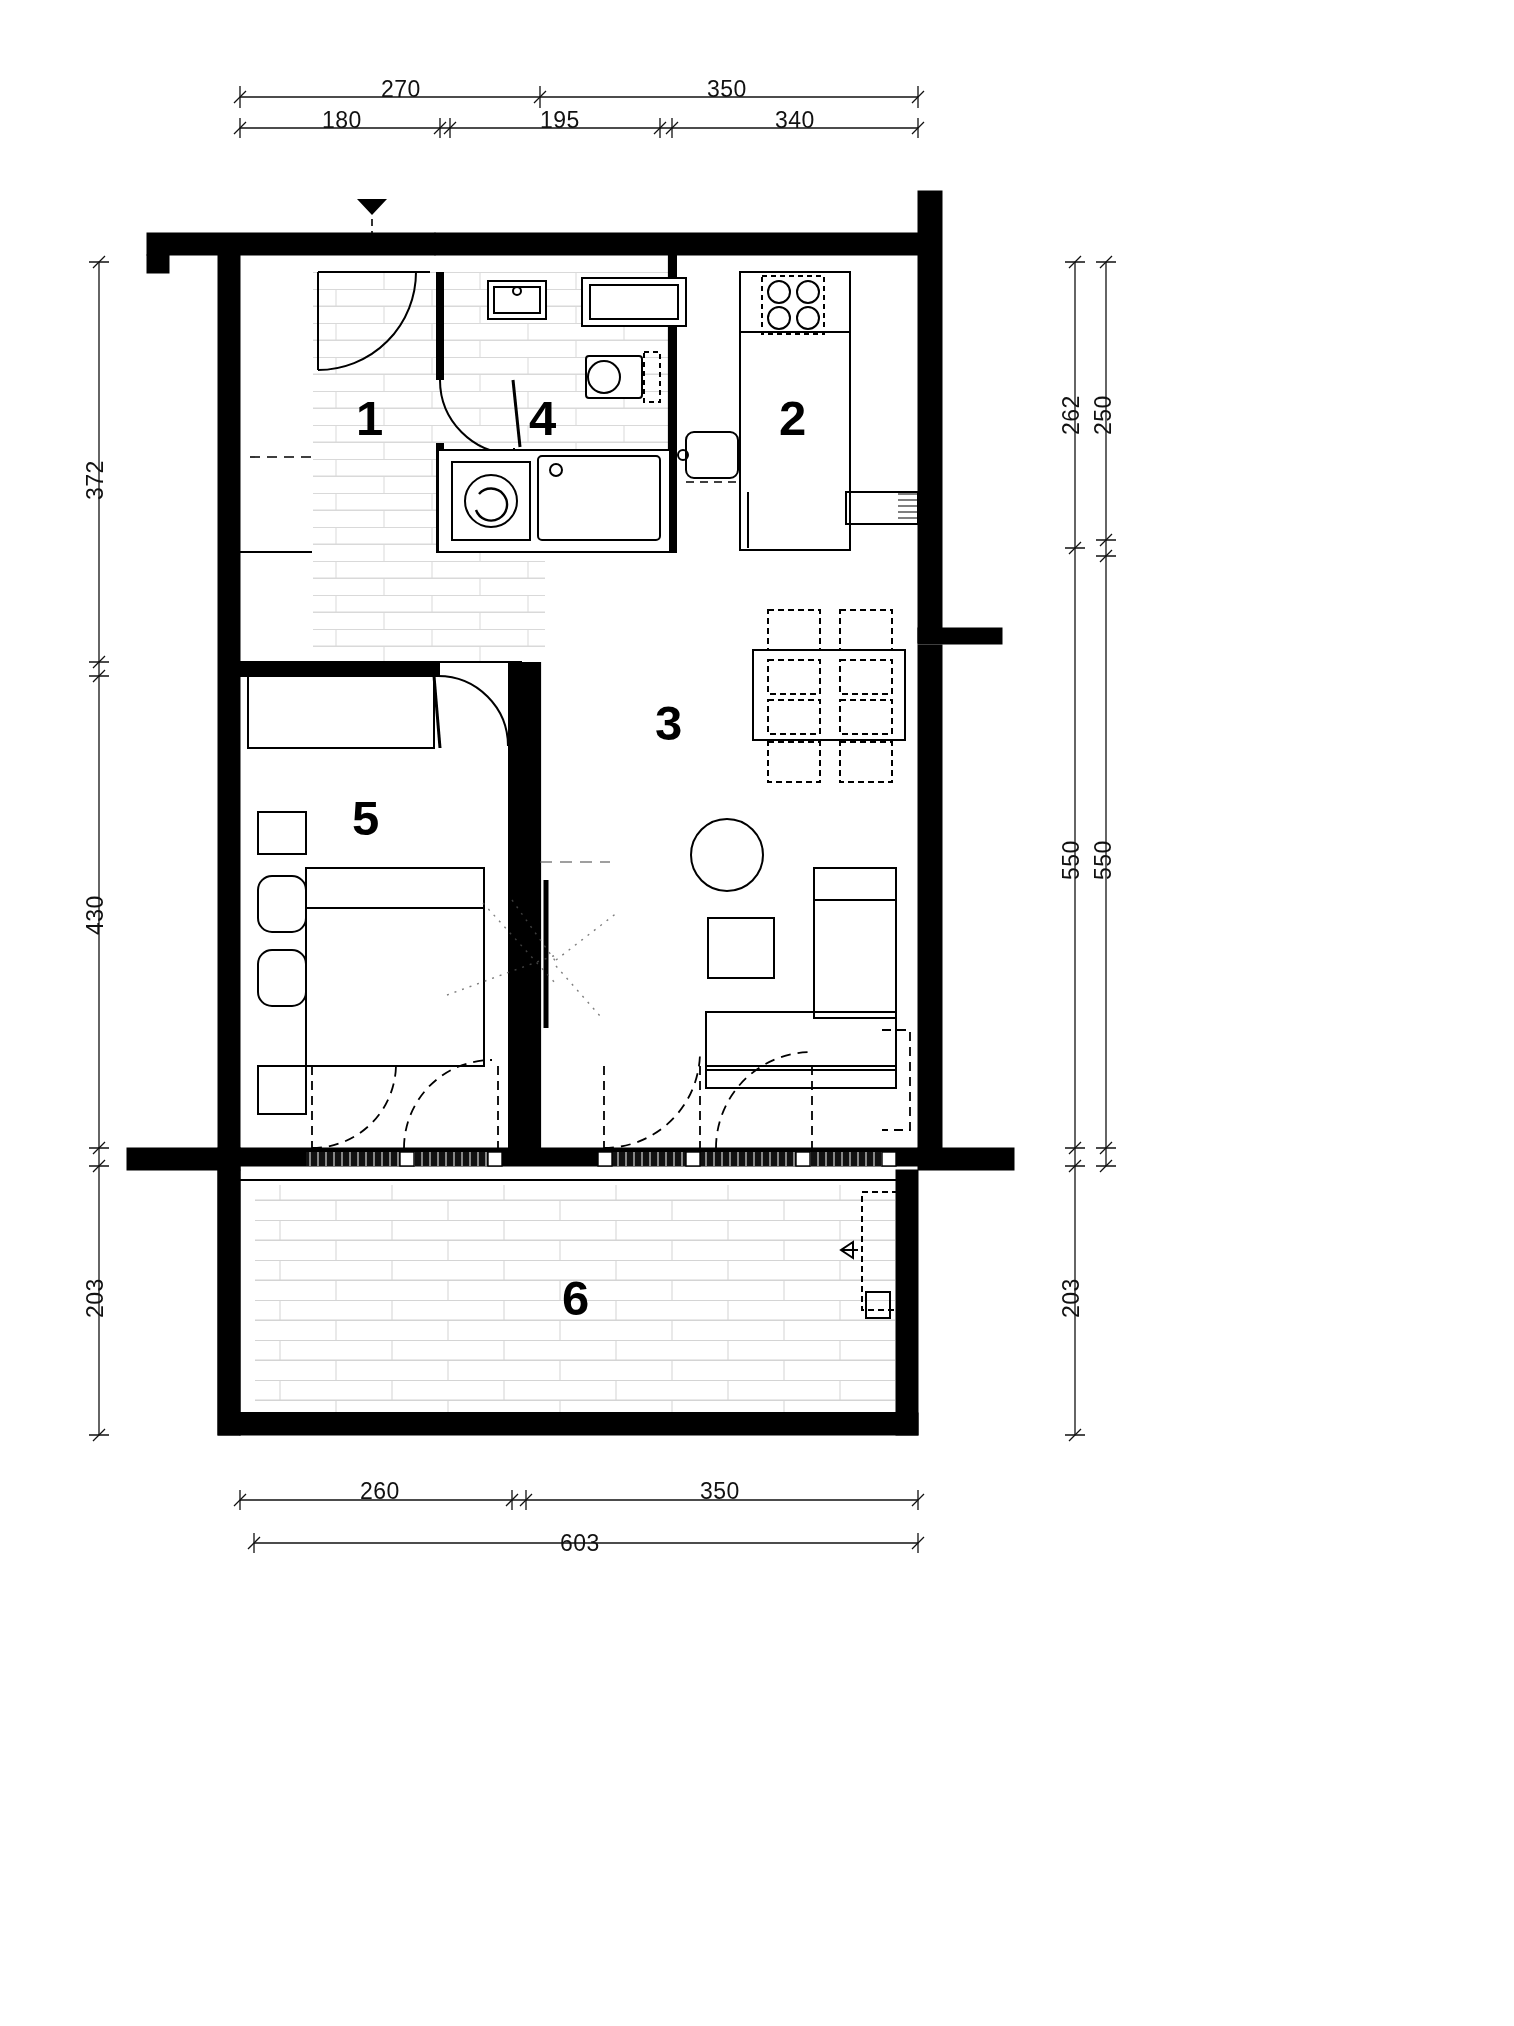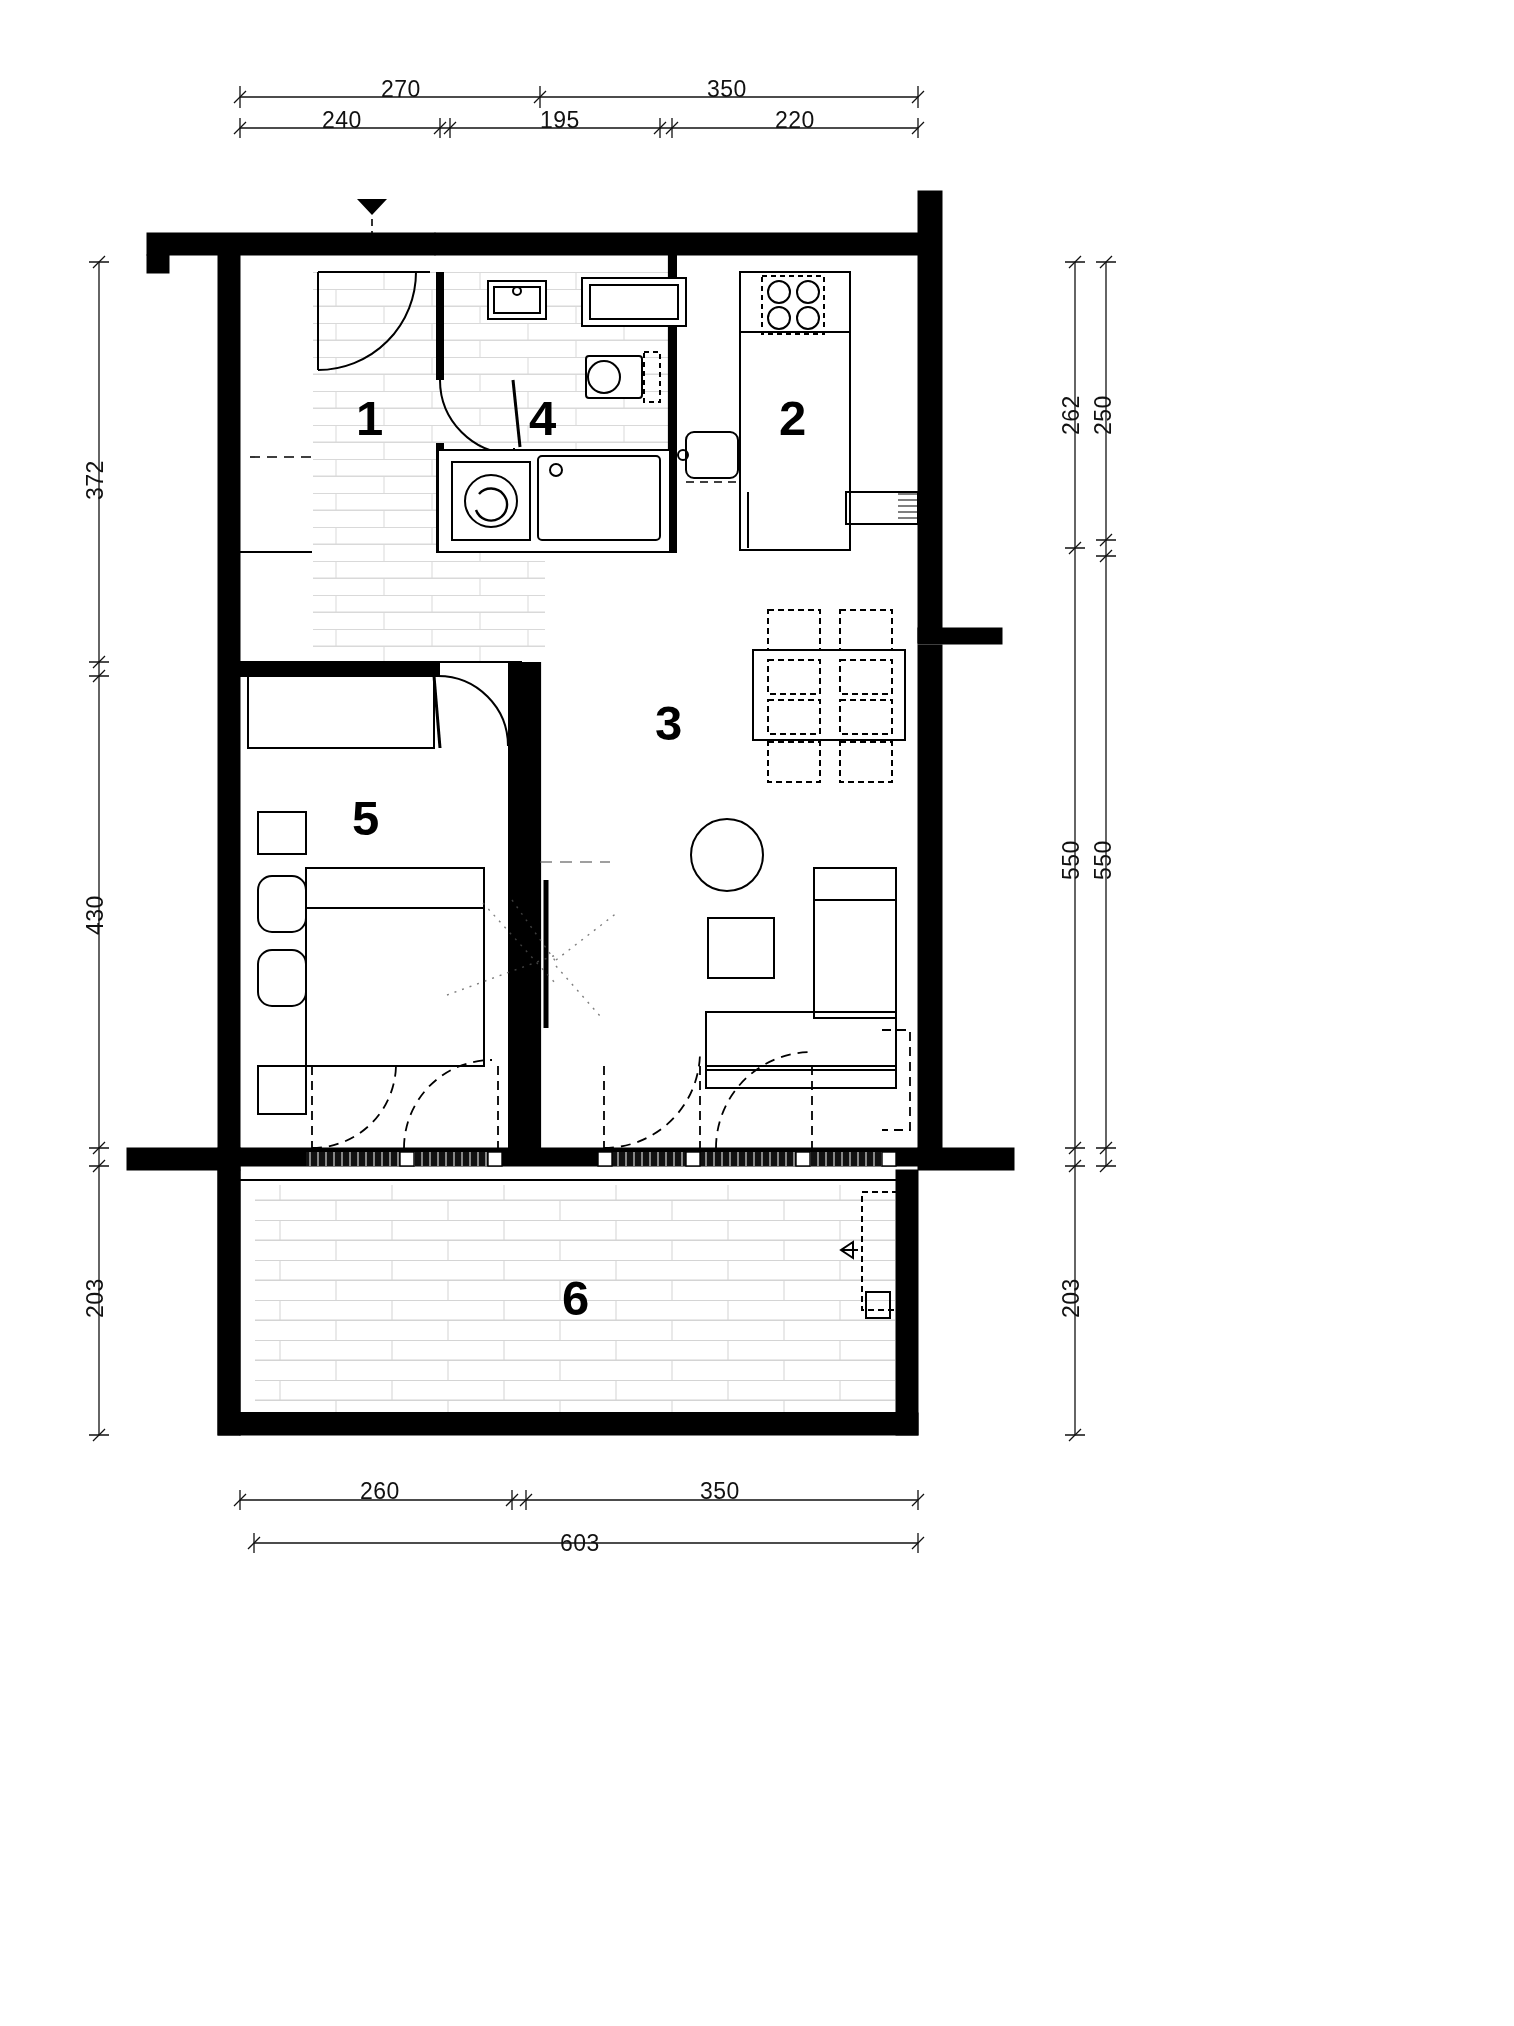--- a/index.html
+++ b/index.html
@@ -282,23 +282,23 @@
 <div class="roomnum" style="left:356px;top:390px;">1</div>
 <div class="roomnum" style="left:779px;top:390px;">2</div>
 <div class="roomnum" style="left:655px;top:695px;">3</div>
 <div class="roomnum" style="left:529px;top:390px;">4</div>
 <div class="roomnum" style="left:352px;top:790px;">5</div>
 <div class="roomnum" style="left:562px;top:1270px;">6</div>
 
 <div class="dimlabel" style="left:373px;top:76px;margin-left:8px;">270</div>
 <div class="dimlabel" style="left:707px;top:76px;">350</div>
 
-<div class="dimlabel" style="left:322px;top:107px;">240</div>
+<div class="dimlabel" style="left:322px;top:107px;">180</div>
 <div class="dimlabel" style="left:540px;top:107px;text-align:center;">195</div>
-<div class="dimlabel" style="left:775px;top:107px;">220</div>
+<div class="dimlabel" style="left:775px;top:107px;">340</div>
 
 <div class="dimlabel vert" style="left:82px;top:500px;">372</div>
 <div class="dimlabel vert" style="left:82px;top:935px;">430</div>
 <div class="dimlabel vert" style="left:82px;top:1318px;">203</div>
 
 <div class="dimlabel vert" style="left:1058px;top:435px;">262</div>
 <div class="dimlabel vert" style="left:1058px;top:880px;">550</div>
 <div class="dimlabel vert" style="left:1058px;top:1318px;">203</div>
 
 <div class="dimlabel vert" style="left:1090px;top:435px;">250</div>

